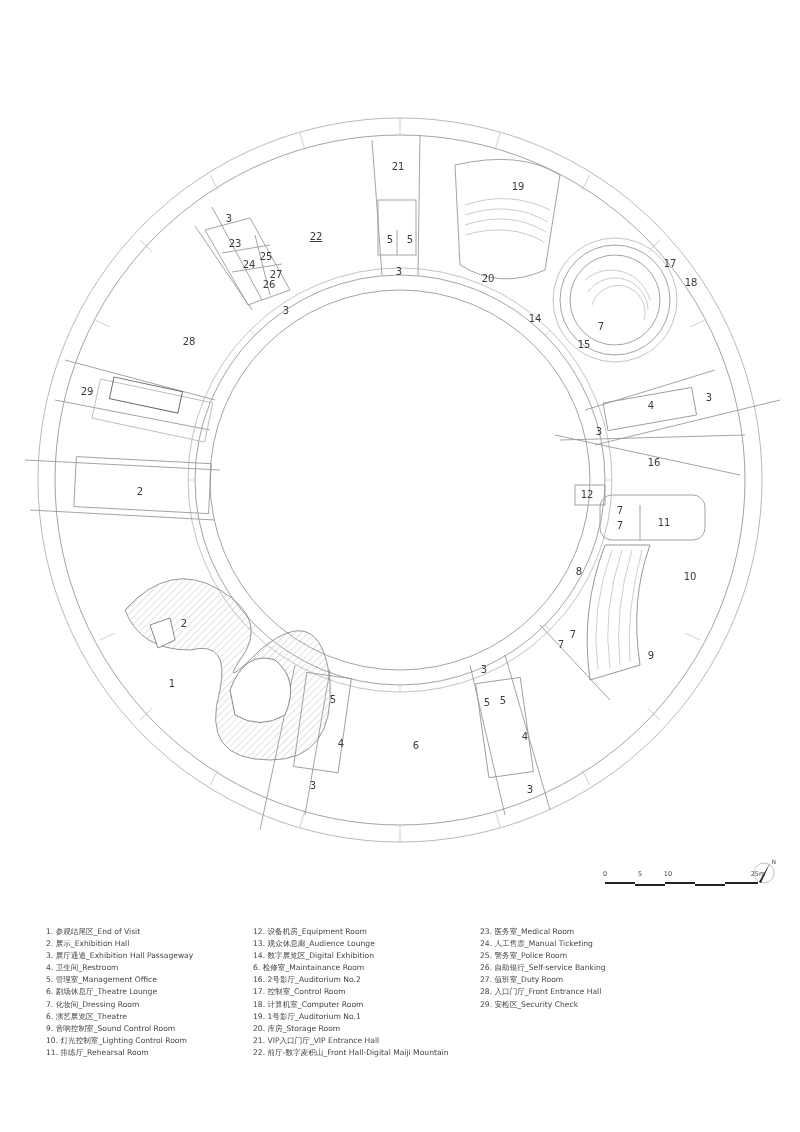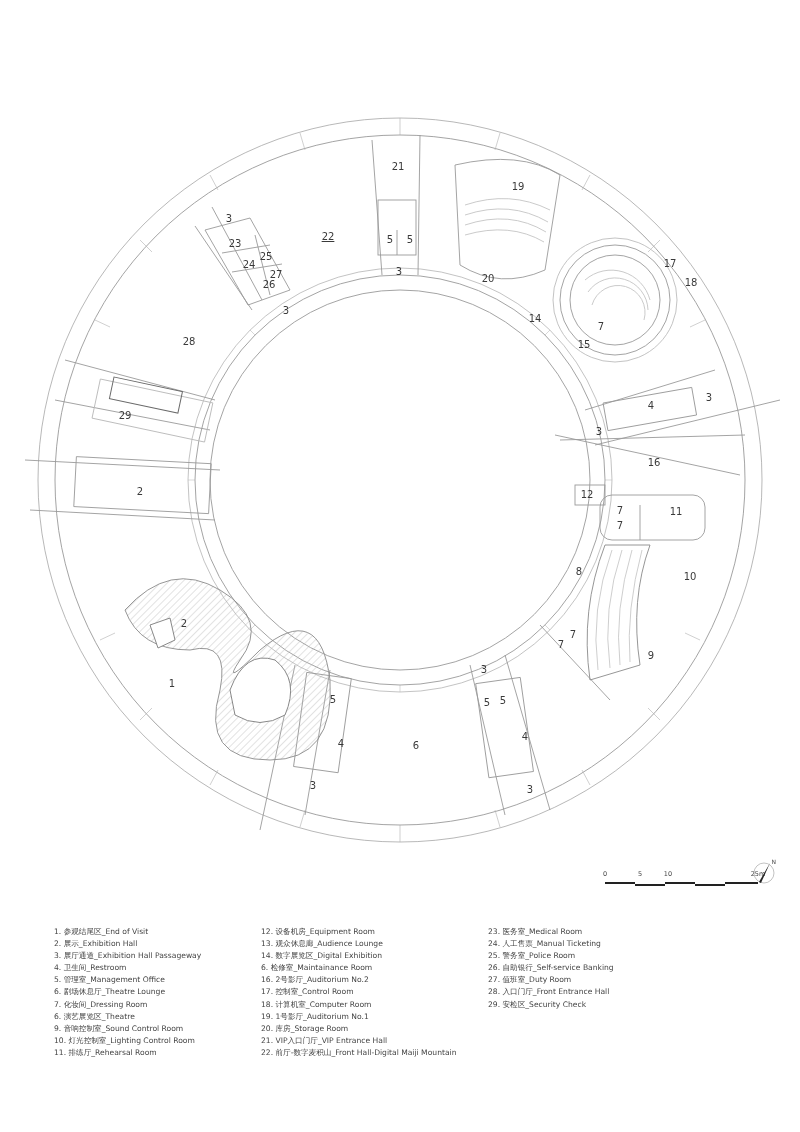--- a/index.html
+++ b/index.html
@@ -1,21 +1,21 @@
 <!DOCTYPE html>
 <html><head>
 <meta charset="utf-8">
 <style>
   html, body { margin: 0; padding: 0; background: #ffffff; }
   body { width: 800px; height: 1132px; position: relative; overflow: hidden;
          font-family: "DejaVu Sans", "Liberation Sans", sans-serif; color: #333; }
   #plan { position: absolute; left: 0; top: 0; }
   .lbl { position: absolute; font-size: 10px; color: #3a3a3a; transform: translate(-50%, -50%);
          white-space: nowrap; line-height: 1; }
-  .legend { position: absolute; top: 926px; font-size: 7.6px; color: #444; line-height: 12.1px; margin-left: 8px; }
+  .legend { position: absolute; top: 926px; font-size: 7.6px; color: #444; line-height: 12.1px; }
   .legend div { white-space: nowrap; }
   #legend-col-1 { left: 46px; }
   #legend-col-2 { left: 253px; }
   #legend-col-3 { left: 480px; }
   .scale { position: absolute; left: 600px; top: 870px; width: 170px; height: 30px; }
   .scale .tick { position: absolute; top: 0; font-size: 6.5px; color: #444; transform: translateX(-50%); }
   .scale .bar { position: absolute; top: 12px; height: 2px; background: #222; }
   .scale .bar.low { top: 14px; }
   .north { position: absolute; left: 752px; top: 858px; width: 24px; height: 28px; }
   .north .n-lbl { position: absolute; right: 0; top: 0; font-size: 6px; color: #444; }
@@ -156,39 +156,39 @@
     <span class="lbl" style="left: 487px; top: 703px;">5</span>
     <span class="lbl" style="left: 503px; top: 701px;">5</span>
     <span class="lbl" style="left: 416px; top: 746px;">6</span>
     <span class="lbl" style="left: 620px; top: 511px;">7</span>
     <span class="lbl" style="left: 620px; top: 526px;">7</span>
     <span class="lbl" style="left: 573px; top: 635px;">7</span>
     <span class="lbl" style="left: 561px; top: 645px;">7</span>
     <span class="lbl" style="left: 579px; top: 572px;">8</span>
     <span class="lbl" style="left: 651px; top: 656px;">9</span>
     <span class="lbl" style="left: 690px; top: 577px;">10</span>
-    <span class="lbl" style="left: 664px; top: 512px; margin-left: 12px;">11</span>
+    <span class="lbl" style="left: 664px; top: 523px;">11</span>
     <span class="lbl" style="left: 587px; top: 495px;">12</span>
     <span class="lbl" style="left: 654px; top: 463px;">16</span>
     <span class="lbl" style="left: 535px; top: 319px;">14</span>
     <span class="lbl" style="left: 584px; top: 345px;">15</span>
     <span class="lbl" style="left: 601px; top: 327px;">7</span>
     <span class="lbl" style="left: 670px; top: 264px;">17</span>
     <span class="lbl" style="left: 691px; top: 283px;">18</span>
     <span class="lbl" style="left: 518px; top: 187px;">19</span>
     <span class="lbl" style="left: 488px; top: 279px;">20</span>
     <span class="lbl" style="left: 398px; top: 167px;">21</span>
-    <span class="lbl" style="left: 328px; top: 237px; text-decoration: underline;">22</span>
+    <span class="lbl" style="left: 316px; top: 237px; text-decoration: underline;">22</span>
     <span class="lbl" style="left: 235px; top: 244px;">23</span>
     <span class="lbl" style="left: 249px; top: 265px;">24</span>
     <span class="lbl" style="left: 266px; top: 257px;">25</span>
     <span class="lbl" style="left: 262px; top: 285px; margin-left: 7px;">26</span>
     <span class="lbl" style="left: 276px; top: 275px;">27</span>
     <span class="lbl" style="left: 189px; top: 342px;">28</span>
-    <span class="lbl" style="left: 87px; top: 416px; margin-left: 38px;">29</span>
+    <span class="lbl" style="left: 87px; top: 392px;">29</span>
   </div>
 
 <div class="scale">
   <span class="tick" style="left:5px">0</span>
   <span class="tick" style="left:40px">5</span>
   <span class="tick" style="left:68px">10</span>
   <span class="tick" style="left:158px">25m</span>
   <div class="bar" style="left:5px;width:30px"></div>
   <div class="bar low" style="left:35px;width:30px"></div>
   <div class="bar" style="left:65px;width:30px"></div>

